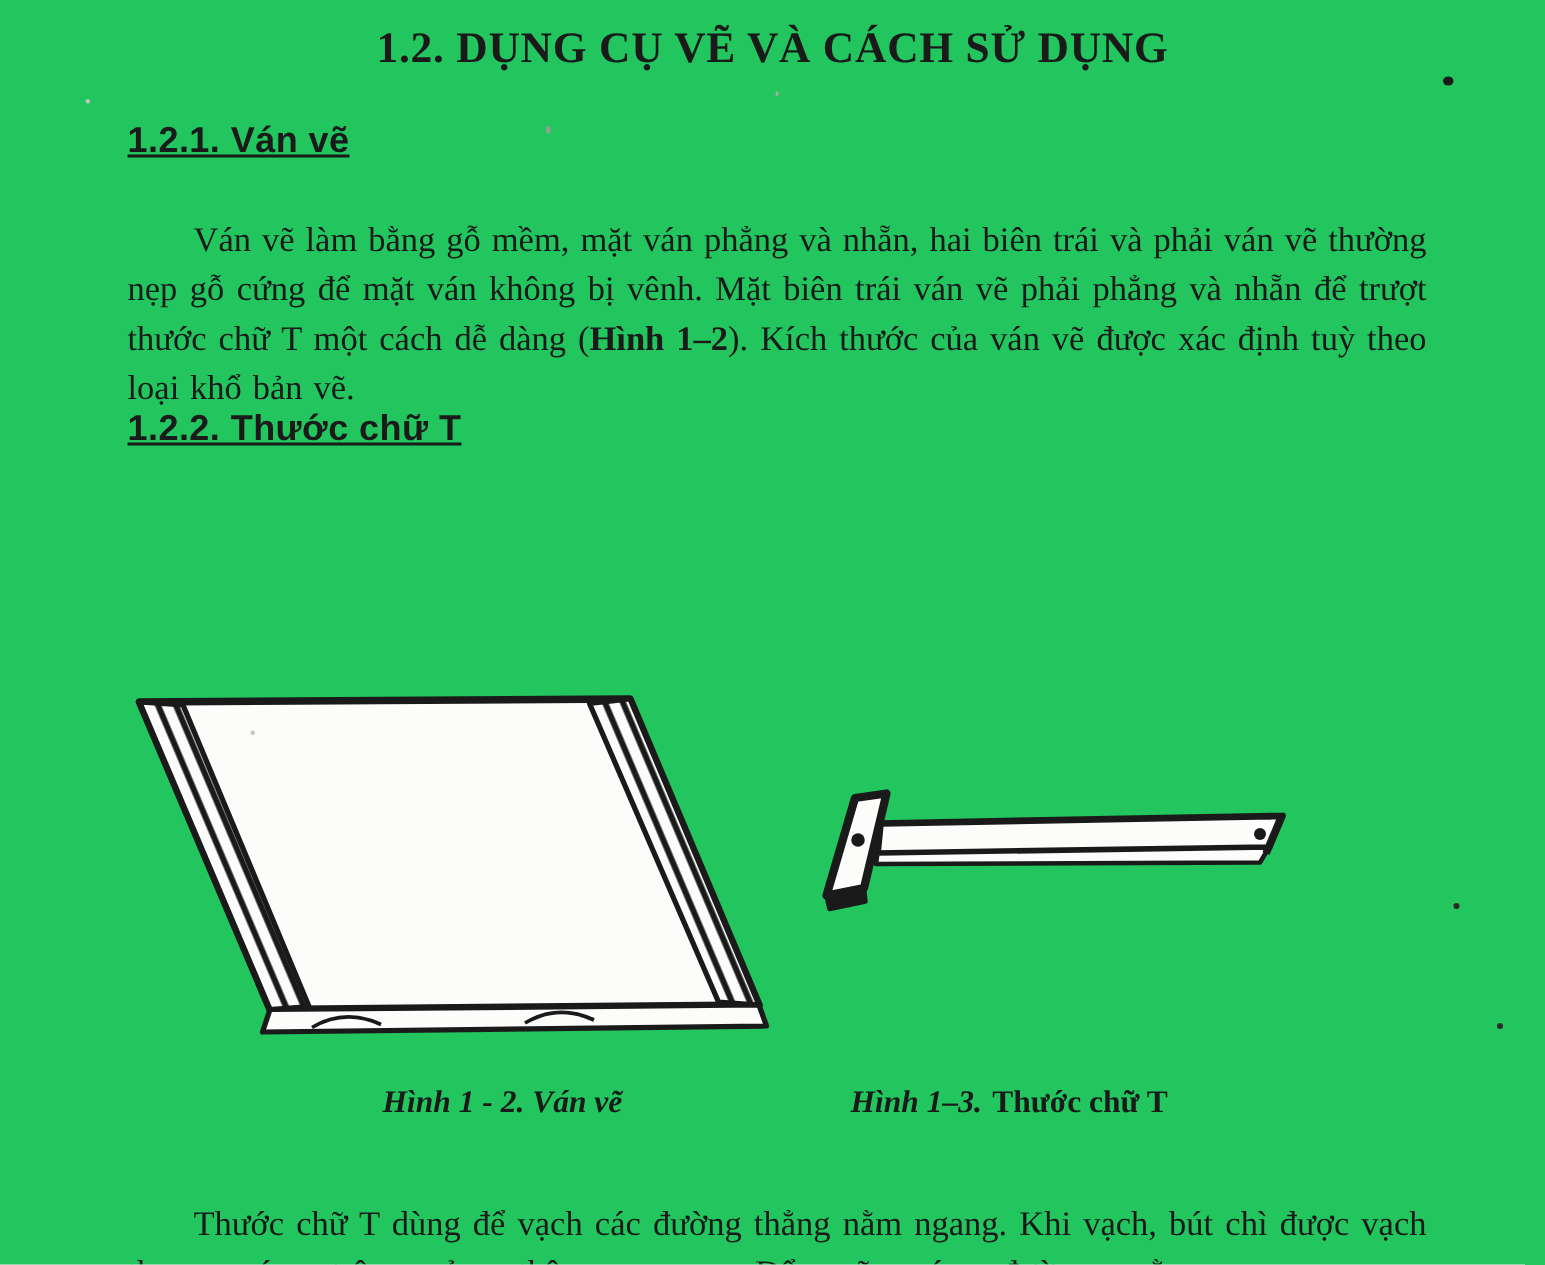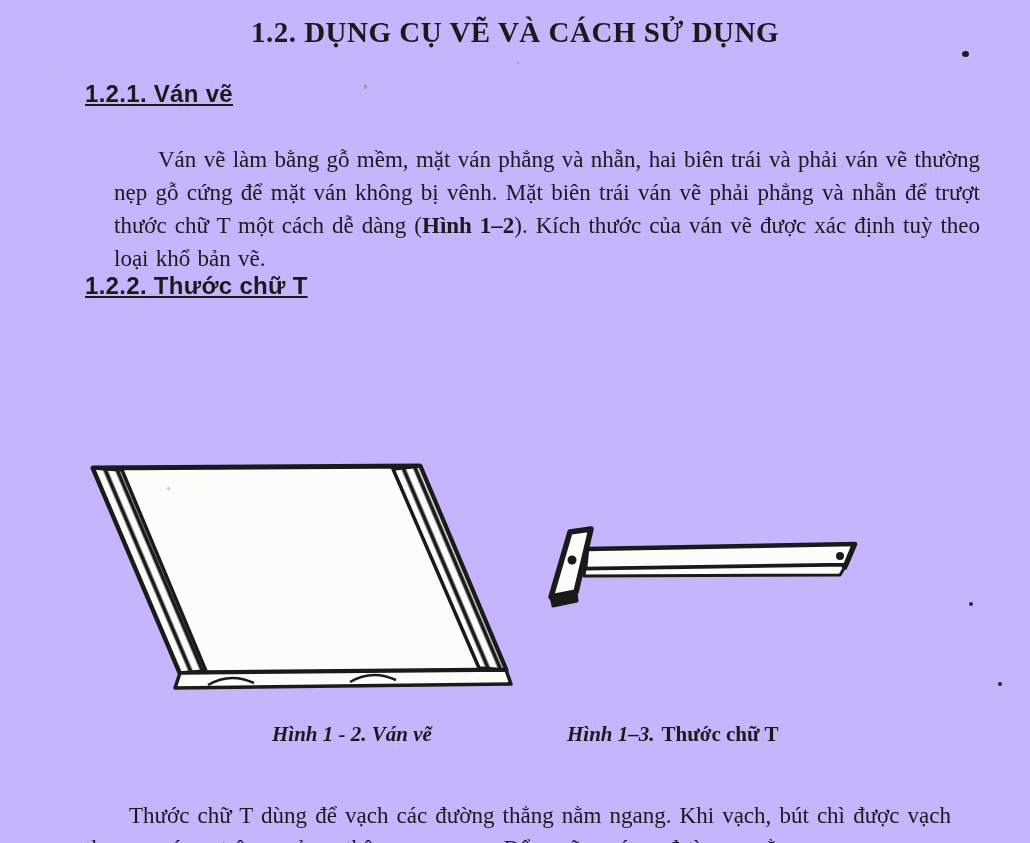--- a/index.html
+++ b/index.html
@@ -1,19 +1,19 @@
 <!DOCTYPE html>
 <html><head>
 <meta charset="utf-8">
 <style>
   html,body{margin:0;padding:0;background:#e8e8e6;}
   .page{
     position:relative;
     width:1030px;height:843px;
-    background:#c4b5fd;
+    background:#22c55e;
     overflow:hidden;
     font-family:"Liberation Serif","DejaVu Serif",serif;
     color:#1a1a1a;
   }
   .title{
     position:absolute;left:0;top:16px;width:100%;
     text-align:center;
     font-size:29px;font-weight:bold;letter-spacing:0.5px;
   }
   .h-sans{
@@ -22,32 +22,32 @@
     font-size:24px;font-weight:bold;letter-spacing:0.3px;text-decoration:underline;
   }
   .h1{top:80px;}
   .h2{top:272px;}
   .para{
     position:absolute;left:85px;width:866px;
     font-size:23px;line-height:33px;
     text-align:justify;text-indent:44px;
     word-spacing:1.5px;
   }
-  .p1{top:120px;margin-left:29px;}
+  .p1{top:120px;}
   .p2{top:316px;}
   .p3{top:776px;text-align-last:justify;}
   .para b{font-weight:bold;}
   .fig{position:absolute;}
   .fig-board{left:78px;top:448px;width:462px;height:262px;}
   .fig-tsquare{left:543px;top:523px;width:332px;height:95px;}
   .caption{
     position:absolute;top:722px;
     font-size:21px;font-weight:bold;white-space:nowrap;
   }
-  .cap1{left:272px;font-style:italic;}
+  .cap1{left:255px;font-style:italic;}
   .cap2{left:567px;}
   .cap2 .cap-label{font-style:italic;}
   .cap2 .cap-title{font-style:normal;margin-left:7px;}
   .speck{position:absolute;border-radius:50%;}
   .sp1{left:962px;top:51px;width:7px;height:6px;background:#1a1a1a;}
   .sp2{left:969px;top:602px;width:4px;height:4px;background:#2a2a2a;}
   .sp3{left:998px;top:682px;width:4px;height:4px;background:#2a2a2a;}
   .sp4{left:57px;top:66px;width:3px;height:3px;background:#c2c2c0;}
   .sp5{left:364px;top:84px;width:3px;height:5px;background:#9a9a98;}
   .sp6{left:517px;top:61px;width:2px;height:3px;background:#ababa9;}

